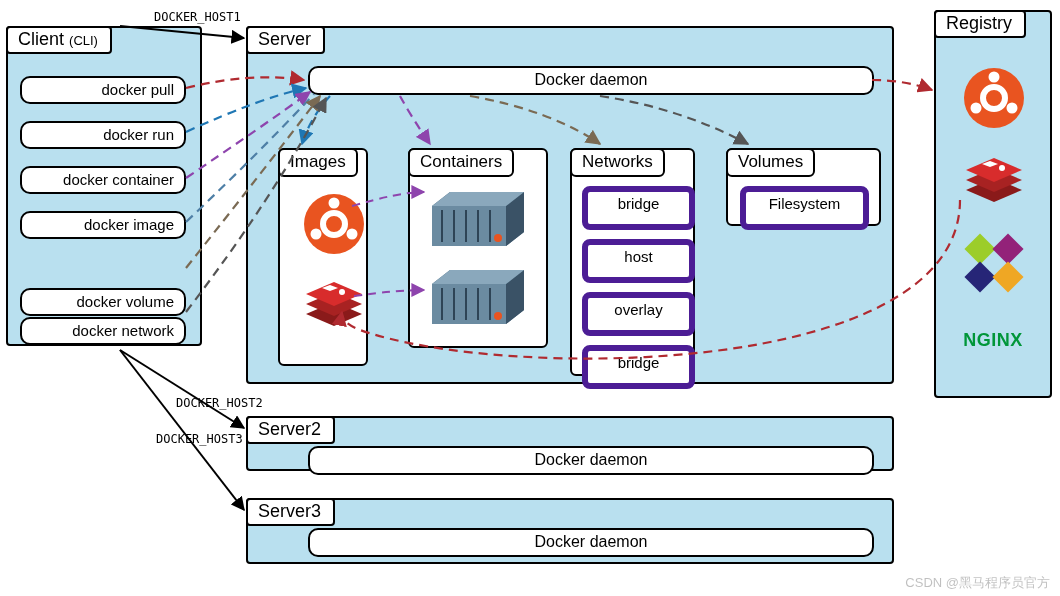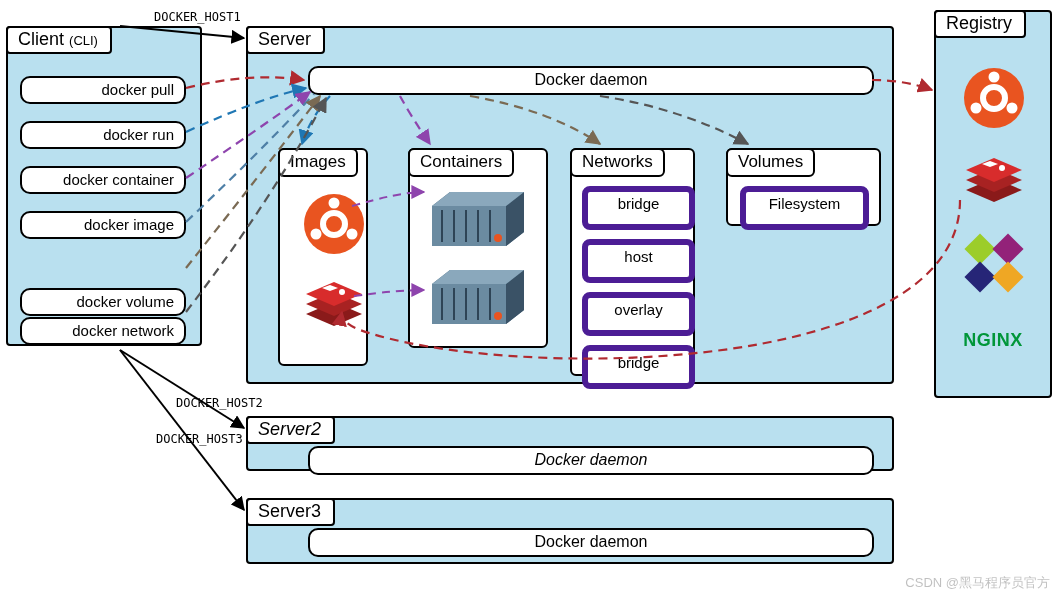--- a/index.html
+++ b/index.html
@@ -196,21 +196,21 @@
   <svg width="62" height="62" viewBox="0 0 62 62" style="position:absolute; left:27px; top:220px;">
     <rect x="6" y="6" width="22" height="22" fill="#9ccd2a" transform="rotate(45 17 17)"></rect>
     <rect x="34" y="6" width="22" height="22" fill="#932279" transform="rotate(45 45 17)"></rect>
     <rect x="6" y="34" width="22" height="22" fill="#262577" transform="rotate(45 17 45)"></rect>
     <rect x="34" y="34" width="22" height="22" fill="#efa724" transform="rotate(45 45 45)"></rect>
   </svg>
 
   <div style="position:absolute; left:0; right:0; top:318px; text-align:center; font-family:Arial,Helvetica,sans-serif; font-weight:800; font-size:18px; color:#009639; letter-spacing:0.5px;">NGINX</div>
 </div>
 
-<div class="box" style="left:246px; top:416px; width:648px; height:55px;font-style:italic;">
+<div class="box" style="left:246px; top:416px; width:648px; height:55px;">
   <div class="box-title">Server2</div>
   <div class="daemon-bar" style="left:60px; top:28px; width:566px;">Docker daemon</div>
 </div>
 
 <div class="box" style="left:246px; top:498px; width:648px; height:66px;">
   <div class="box-title">Server3</div>
   <div class="daemon-bar" style="left:60px; top:28px; width:566px;">Docker daemon</div>
 </div>
 
 <div class="edge-label" style="left:154px; top:10px;">DOCKER_HOST1</div>

